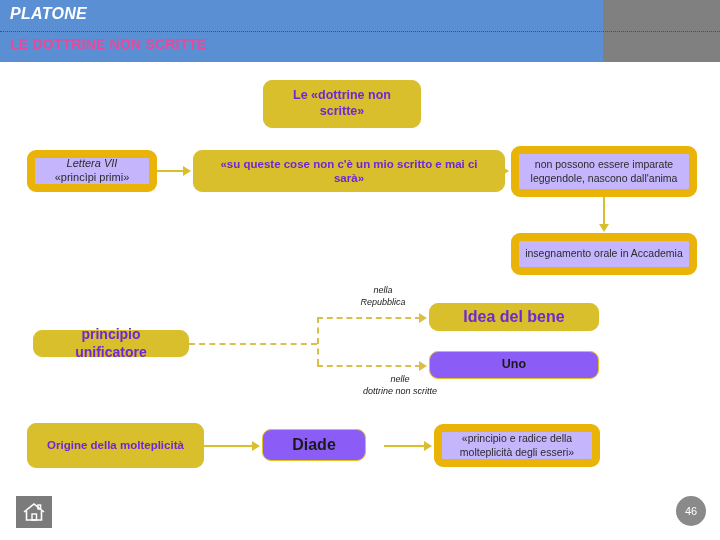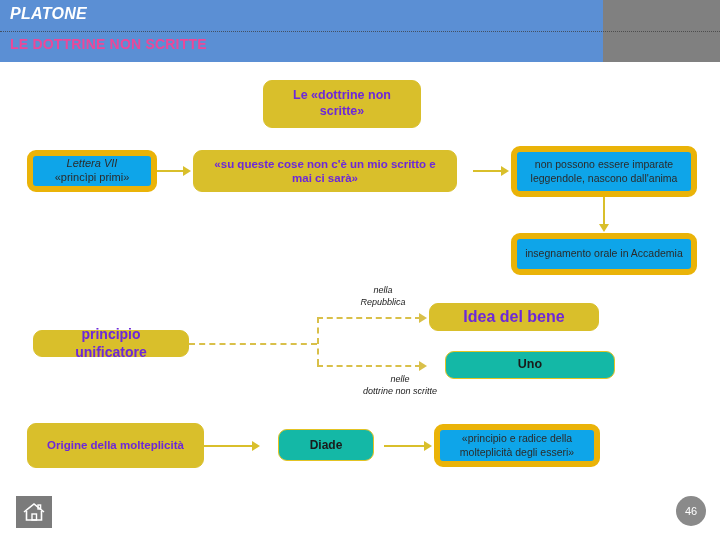--- a/index.html
+++ b/index.html
@@ -34,25 +34,25 @@
   .node{
     position:absolute;box-sizing:border-box;
     display:flex;align-items:center;justify-content:center;text-align:center;
     border-radius:9px;line-height:1.25;
   }
   .fill{
     background:#d9bf2b;border:1px solid #d9bf2b;
     color:#6d28d9;font-weight:bold;
   }
   .fill-black{
-    background:#14b8a6;border:1px solid #e3c323;
-    color:#1a1a1a;font-weight:bold;margin-left:16px;
+    background:#8b5cf6;border:1px solid #e3c323;
+    color:#1a1a1a;font-weight:bold;
   }
   .outline{
-    background:#0ea5e9;border:6px solid #eab308;color:#2b2b2b;
+    background:#c4b5fd;border:8px solid #eab308;color:#2b2b2b;
   }
 
   
   .hline{position:absolute;height:2px;background:#d9bf2b;}
   .vline{position:absolute;width:2px;background:#d9bf2b;}
   .dash-h{position:absolute;height:0;border-top:2px dashed #d9c04a;}
   .dash-v{position:absolute;width:0;border-left:2px dashed #d9c04a;}
   .arrow-r{
     position:absolute;width:0;height:0;
     border-top:5px solid transparent;border-bottom:5px solid transparent;
@@ -101,21 +101,21 @@
   <div class="node fill" style="left:263px;top:80px;width:158px;height:48px;font-size:12.5px;padding:0 8px;">Le «dottrine non scritte»</div>
 
   <div class="node outline" style="left:27px;top:150px;width:130px;height:42px;flex-direction:column;font-size:11px;">
     <span style="font-style:italic;">Lettera VII</span>
     <span>«princìpi primi»</span>
   </div>
 
   <div class="hline" style="left:157px;top:170px;width:28px;"></div>
   <div class="arrow-r" style="left:183px;top:166px;"></div>
 
-  <div class="node fill" style="left:193px;top:150px;width:264px;height:42px;font-size:11.5px;padding:0 12px;">«su queste cose non c'è un mio scritto e mai ci sarà»</div>
+  <div class="node fill" style="left:193px;top:150px;width:312px;height:42px;font-size:11.5px;padding:0 12px;">«su queste cose non c'è un mio scritto e mai ci sarà»</div>
 
   <div class="hline" style="left:473px;top:170px;width:30px;"></div>
   <div class="arrow-r" style="left:501px;top:166px;"></div>
 
   <div class="node outline" style="left:511px;top:146px;width:186px;height:51px;font-size:10.5px;padding:0 6px;">non possono essere imparate leggendole, nascono dall'anima</div>
 
   <div class="vline" style="left:603px;top:197px;height:29px;"></div>
   <div class="arrow-d" style="left:599px;top:224px;"></div>
 
   <div class="node outline" style="left:511px;top:233px;width:186px;height:42px;font-size:10.5px;padding:0 6px;">insegnamento orale in Accademia</div>
@@ -139,21 +139,21 @@
     <span>nelle</span><br>
     <span>dottrine non scritte</span>
   </div>
   <div class="node fill-black" style="left:429px;top:351px;width:170px;height:28px;font-size:12.5px;">Uno</div>
 
   <div class="node fill" style="left:27px;top:423px;width:177px;height:45px;font-size:11.5px;padding:0 12px;">Origine della molteplicità</div>
 
   <div class="hline" style="left:204px;top:445px;width:50px;"></div>
   <div class="arrow-r" style="left:252px;top:441px;"></div>
 
-  <div class="node fill-black" style="left:262px;top:429px;width:96px;height:32px;font-size:12px;text-align:center;">Diade</div>
+  <div class="node fill-black" style="left:262px;top:429px;width:104px;height:32px;font-size:16px;text-align:center;">Diade</div>
 
   <div class="hline" style="left:384px;top:445px;width:42px;"></div>
   <div class="arrow-r" style="left:424px;top:441px;"></div>
 
   <div class="node outline" style="left:434px;top:424px;width:166px;height:43px;font-size:10.5px;padding:0 6px;">«principio e radice della molteplicità degli esseri»</div>
 
   <div class="home-btn">
     <svg width="24" height="22" viewBox="0 0 24 22">
       <polyline points="2,11 12,3 22,11" fill="none" stroke="#ffffff" stroke-width="1.6"></polyline>
       <polyline points="4.5,10 4.5,19 19.5,19 19.5,10" fill="none" stroke="#ffffff" stroke-width="1.6"></polyline>

